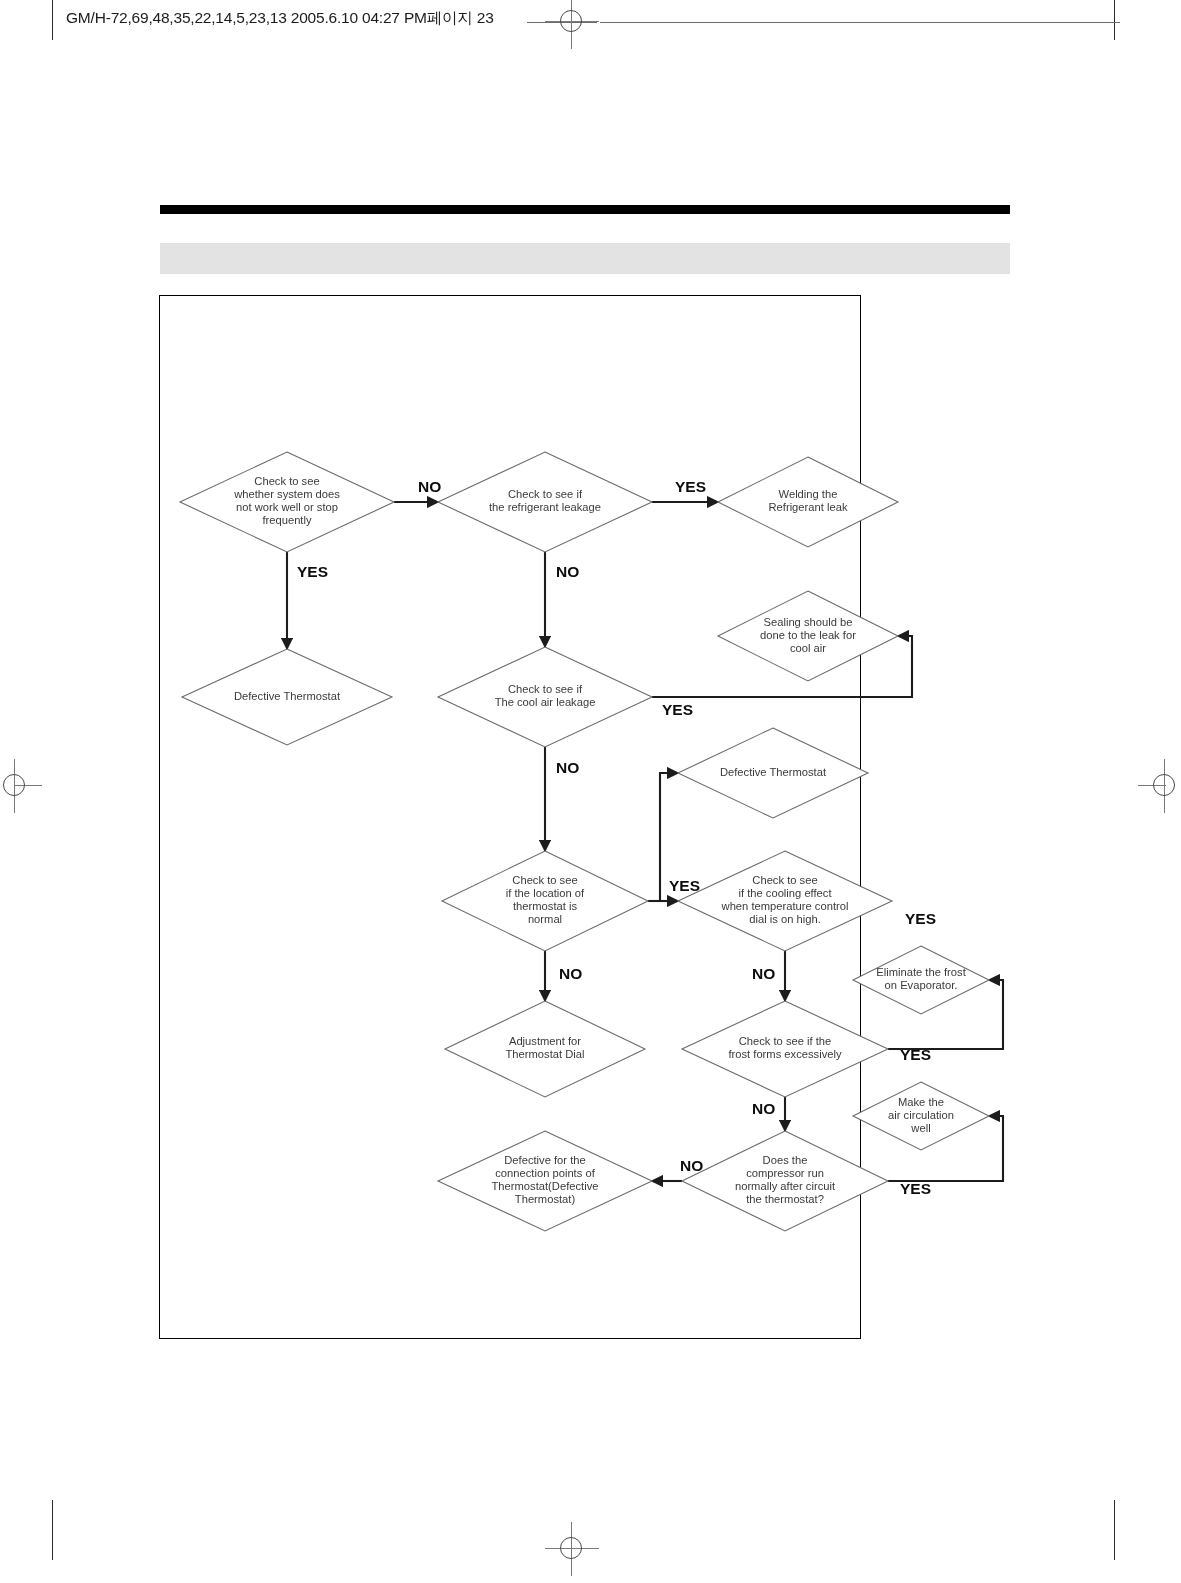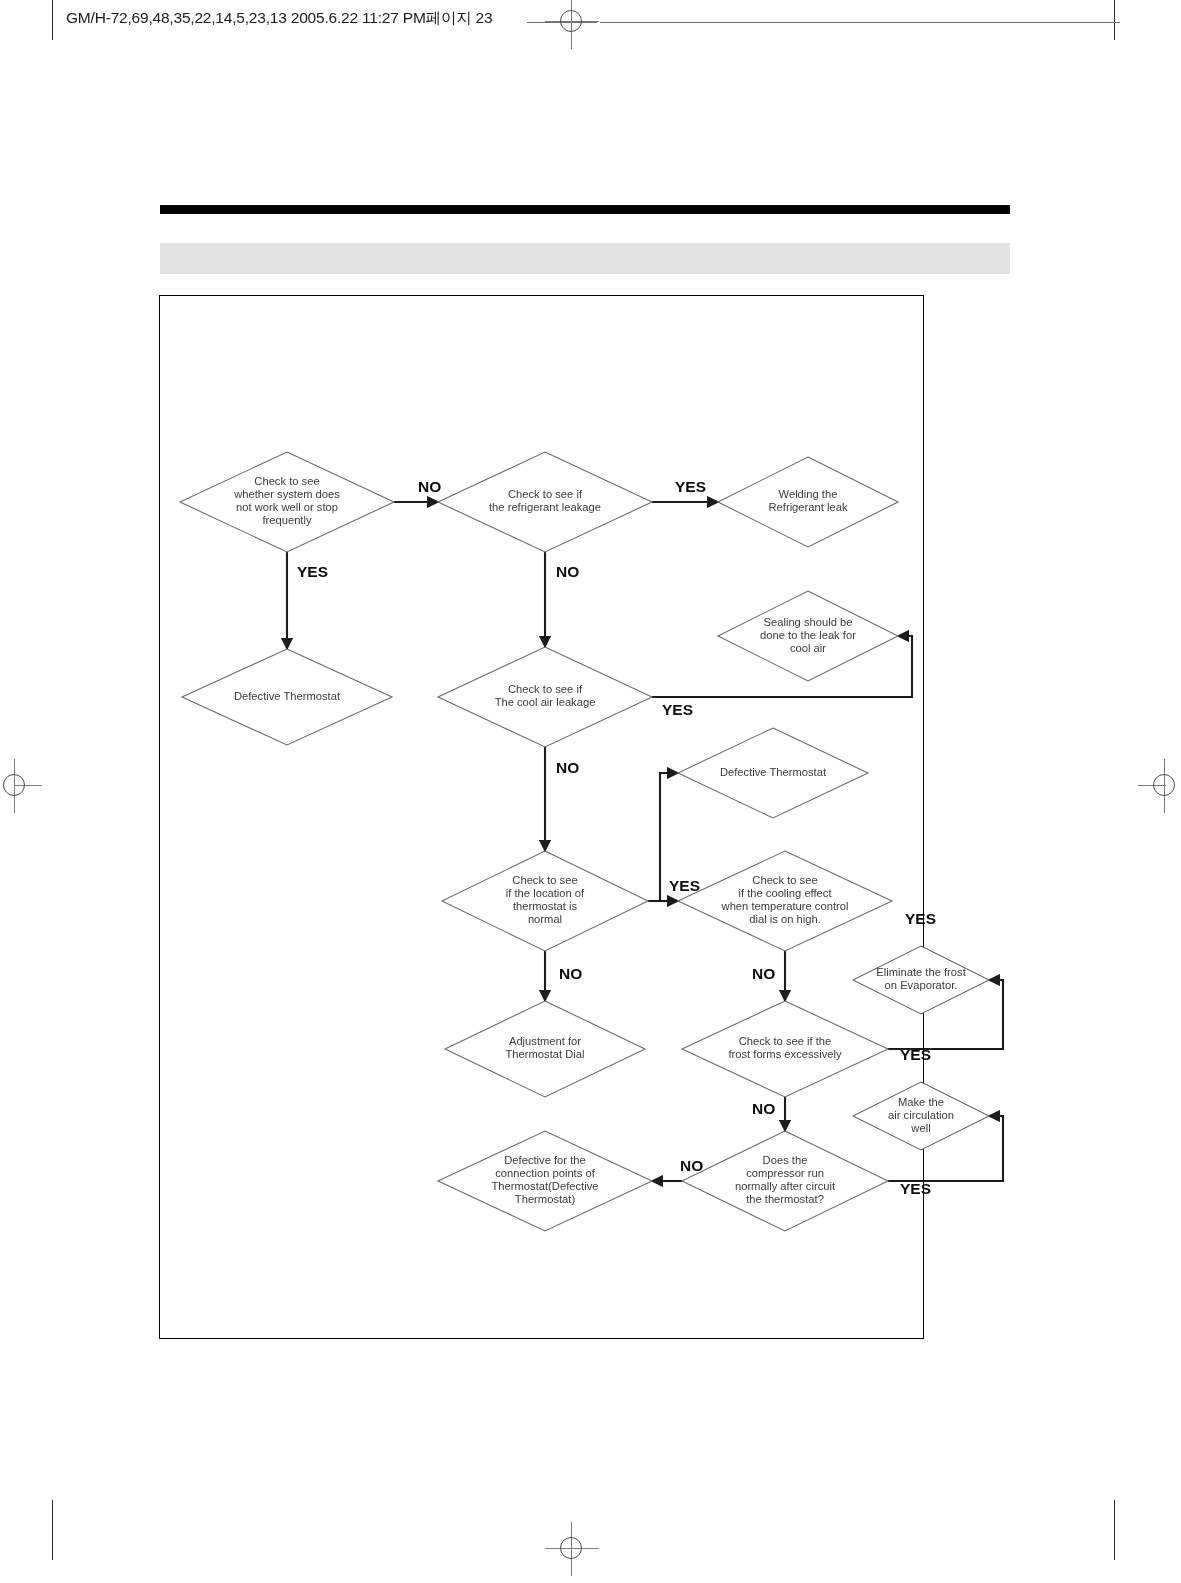--- a/index.html
+++ b/index.html
@@ -95,21 +95,21 @@
     left: 160px;
     top: 243px;
     width: 850px;
     height: 31px;
     background: #e3e3e3;
   }
   .content-frame {
     position: absolute;
     left: 159px;
     top: 295px;
-    width: 765px;
+    width: 702px;
     height: 1044px;
     border: 1.4px solid #000000;
     box-sizing: border-box;
     background: #ffffff;
   }
 
   
   #flow {
     position: absolute;
     left: 0;
@@ -141,21 +141,21 @@
     fill: #0c0c0c;
   }
 </style>
 </head>
 <body>
 
 <div id="page">
 
   <div class="header-rule"></div>
   <div class="header-rule right"></div>
-  <div class="header-text">GM/H-72,69,48,35,22,14,5,23,13  2005.6.22 11:27 PM페이지 23</div>
+  <div class="header-text">GM/H-72,69,48,35,22,14,5,23,13  2005.6.10 04:27 PM페이지 23</div>
   <div class="header-line-h" style="left:527px; top:22px; width:70px; height:1.3px;"></div>
   <div class="header-line-h" style="left:600px; top:22px; width:520px; height:1.3px;"></div>
 
   <div class="reg" style="left:545px; top:-5px;">
     <div class="v"></div>
     <div class="h"></div>
     <div class="circle"></div>
   </div>
   <div class="reg clip-left" style="left:-12px; top:759px;">
     <div class="v"></div>

